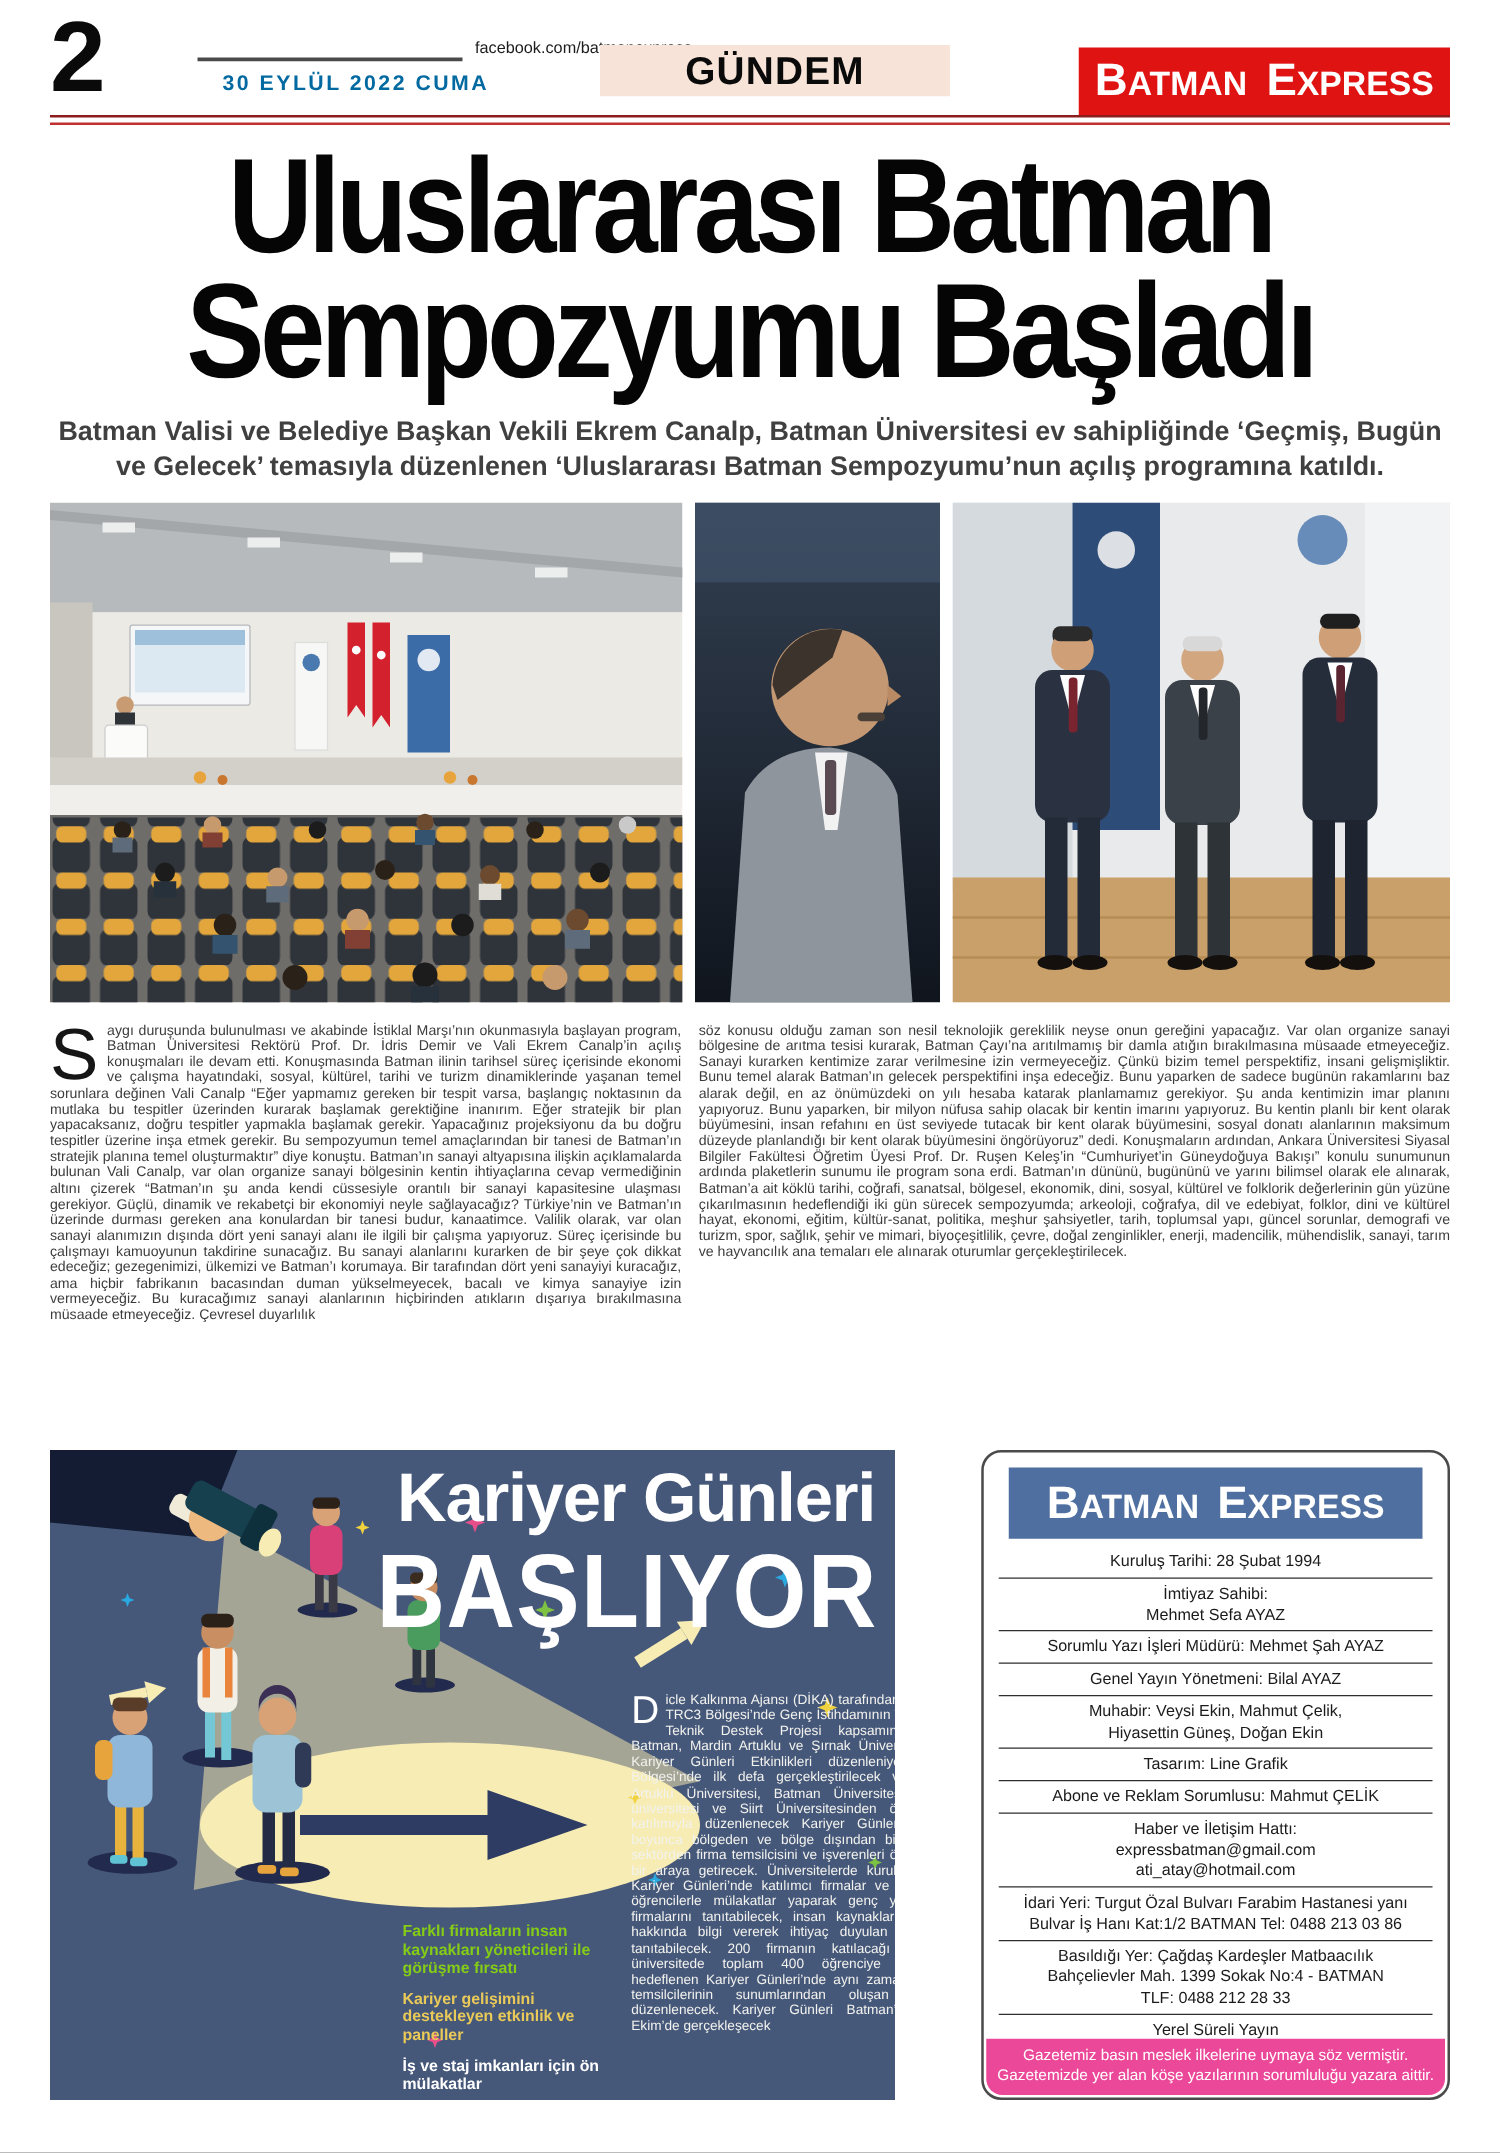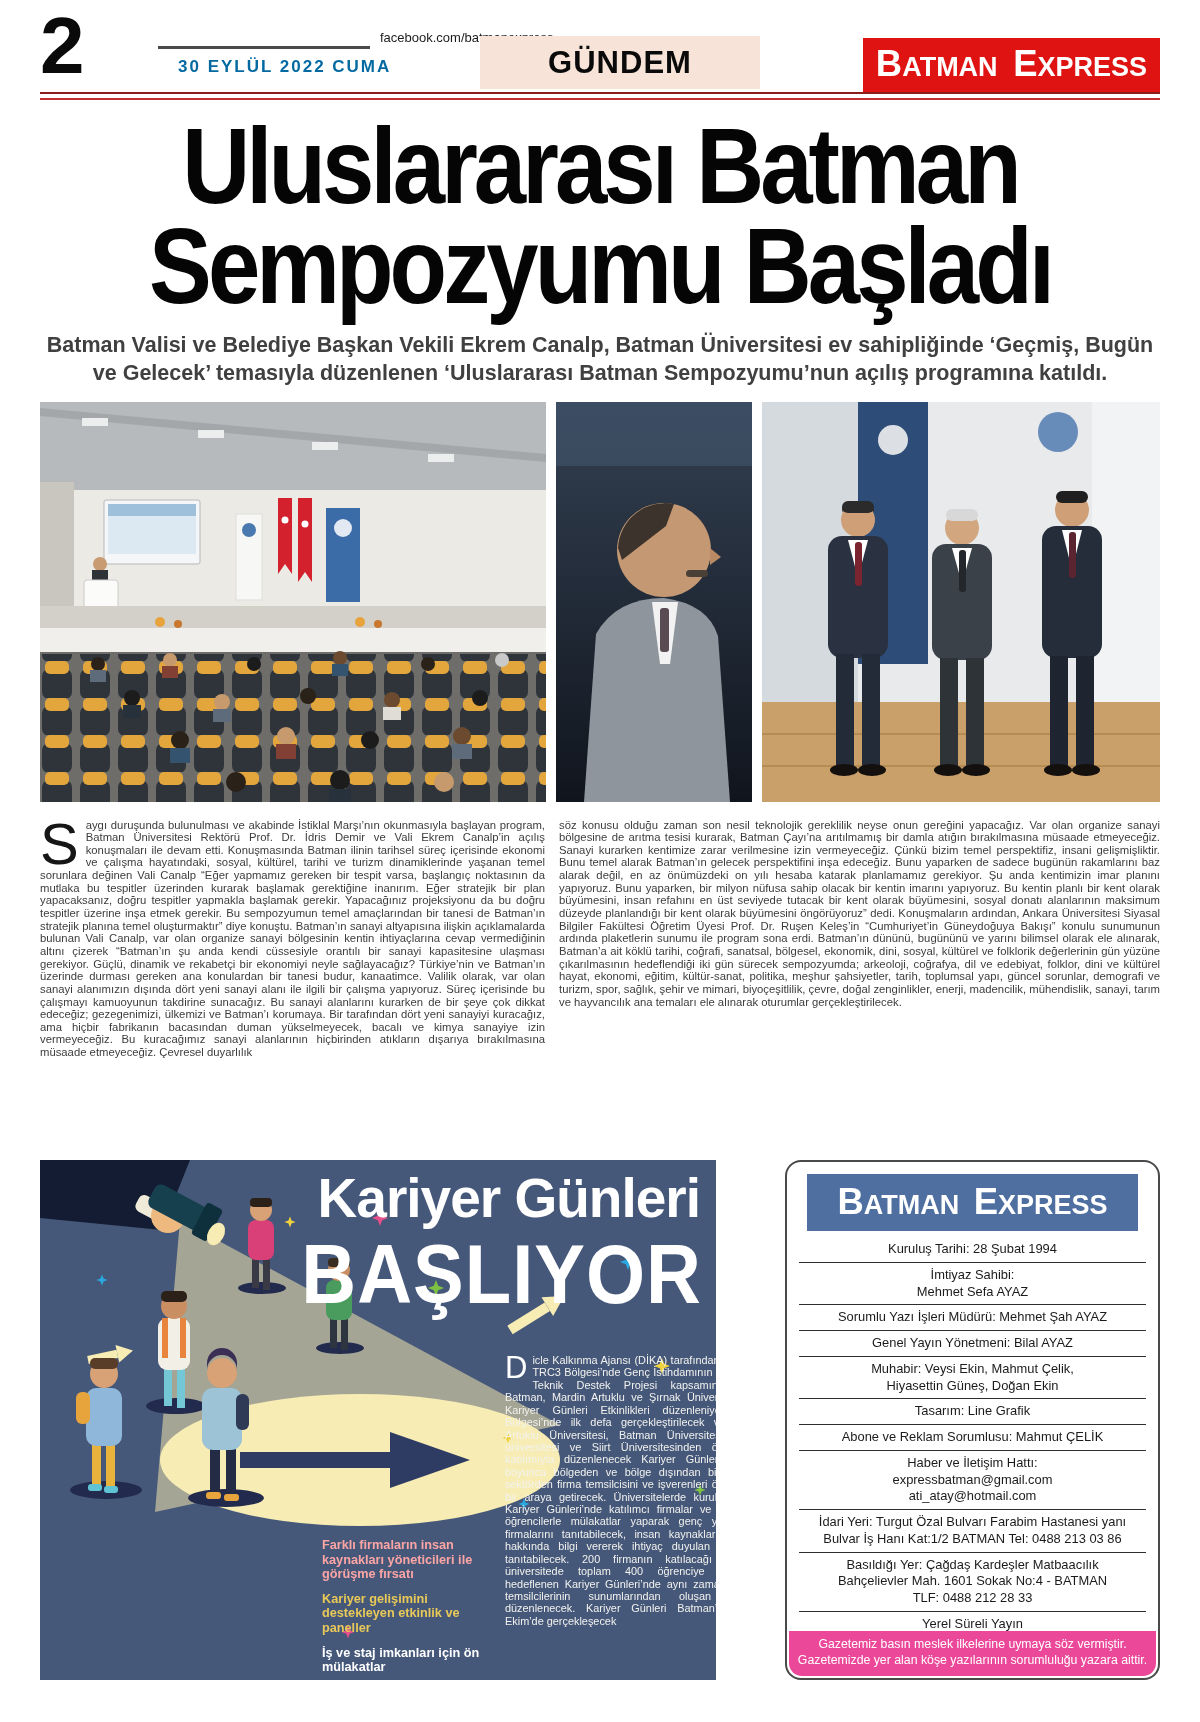--- a/index.html
+++ b/index.html
@@ -6,21 +6,21 @@
   .page{position:relative;width:1200px;height:1722px;background:#ffffff;margin:0 auto;
         font-family:"Liberation Sans", sans-serif;overflow:hidden;}
   .content{position:absolute;left:40px;right:40px;top:0;}
 
   
   .header{position:relative;height:98px;}
   .pageno{position:absolute;left:0;top:6px;font-size:80px;font-weight:900;line-height:1;letter-spacing:-5px;color:#0a0a0a;}
   .fb-rule{position:absolute;left:118px;top:46px;width:212px;border-top:3px solid #4a4a4a;}
   .fb-url{position:absolute;left:340px;top:30px;font-size:13px;color:#1c1c1c;}
   .date{position:absolute;left:138px;top:57px;font-size:17px;font-weight:700;letter-spacing:2px;color:#0369a1;}
-  .section-box{position:absolute;left:440px;top:36px;width:280px;height:53px;background:#f7e3d7;
+  .section-box{position:absolute;left:440px;top:36px;width:280px;height:41px;background:#f7e3d7;
                display:flex;align-items:center;justify-content:center;font-size:31px;font-weight:900;letter-spacing:1px;color:#0a0a0a;}
   .brand-box{position:absolute;right:0;top:38px;background:#e01313;color:#fff;padding:5px 13px 7px;
              font-weight:900;font-size:27px;letter-spacing:0;white-space:nowrap;}
   .brand-word{display:inline-block;text-transform:uppercase;}
   .brand-word::first-letter{font-size:1.35em;}
   .brand-box .brand-word+.brand-word{margin-left:8px;}
   .header-rules{position:absolute;left:0;right:0;top:92px;height:4px;border-top:2px solid #8c1d1d;border-bottom:2px solid #c03030;}
 
   
   .headline{margin-top:12px;text-align:center;color:#050505;}
@@ -322,21 +322,21 @@
       <g transform="translate(660,330) scale(0.7)">
           <use href="#spk" fill="#7dc242"></use>
         </g>
     </svg>
     <div class="ad-title">Kariyer Günleri</div>
     <div class="ad-title2">BAŞLIYOR</div>
     <div class="ad-body">
       <span class="dropcap2">D</span><span>icle Kalkınma Ajansı (DİKA) tarafından yürütülen TRC3 Bölgesi’nde Genç İstihdamının Teşviki için Teknik Destek Projesi kapsamında, Siirt, Batman, Mardin Artuklu ve Şırnak Üniversitelerinde Kariyer Günleri Etkinlikleri düzenleniyor. TRC3 Bölgesi’nde ilk defa gerçekleştirilecek ve Mardin Artuklu Üniversitesi, Batman Üniversitesi, Şırnak üniversitesi ve Siirt Üniversitesinden öğrencilerin katılımıyla düzenlenecek Kariyer Günleri, 2 gün boyunca bölgeden ve bölge dışından birçok farklı sektörden firma temsilcisini ve işverenleri öğrencilerle bir araya getirecek. Üniversitelerde kurulacak olan Kariyer Günleri’nde katılımcı firmalar ve işverenler, öğrencilerle mülakatlar yaparak genç yeteneklere firmalarını tanıtabilecek, insan kaynakları süreçleri hakkında bilgi vererek ihtiyaç duyulan meslekleri tanıtabilecek. 200 firmanın katılacağı ve dört üniversitede toplam 400 öğrenciye ulaşılması hedeflenen Kariyer Günleri’nde aynı zamanda firma temsilcilerinin sunumlarından oluşan paneller düzenlenecek. Kariyer Günleri Batman’da 29-30 Ekim’de gerçekleşecek</span>
     </div>
     <div class="ad-bullets">
-        <div class="ad-bullet" style="color: #fca5a5;">Farklı firmaların insan kaynakları yöneticileri ile görüşme fırsatı</div>
+        <div class="ad-bullet" style="color: #84cc16;">Farklı firmaların insan kaynakları yöneticileri ile görüşme fırsatı</div>
         <div class="ad-bullet" style="color: rgb(233, 201, 87);">Kariyer gelişimini destekleyen etkinlik ve paneller</div>
         <div class="ad-bullet" style="color: rgb(255, 255, 255);">İş ve staj imkanları için ön mülakatlar</div>
       </div>
   </div>
 
   <div class="kunye">
     <div class="k-logo" style="background: rgb(78, 111, 160);">
       <span class="brand-word">Batman</span>
       <span class="brand-word">Express</span>
     </div>
@@ -368,21 +368,21 @@
           <div>Haber ve İletişim Hattı:</div>
           <div>expressbatman@gmail.com</div>
           <div>ati_atay@hotmail.com</div>
         </div>
         <div class="k-row">
           <div>İdari Yeri: Turgut Özal Bulvarı Farabim Hastanesi yanı</div>
           <div>Bulvar İş Hanı Kat:1/2 BATMAN Tel: 0488 213 03 86</div>
         </div>
         <div class="k-row">
           <div>Basıldığı Yer: Çağdaş Kardeşler Matbaacılık</div>
-          <div>Bahçelievler Mah. 1601 Sokak No:4  -  BATMAN</div>
+          <div>Bahçelievler Mah. 1399 Sokak No:4  -  BATMAN</div>
           <div>TLF: 0488 212 28 33</div>
         </div>
         <div class="k-row">
           <div>Yerel Süreli Yayın</div>
         </div>
       </div>
     <div class="k-footer" style="background: #ec4899;">
       <div>Gazetemiz basın meslek ilkelerine uymaya söz vermiştir.</div>
       <div>Gazetemizde yer alan köşe yazılarının sorumluluğu yazara aittir.</div>
     </div>

